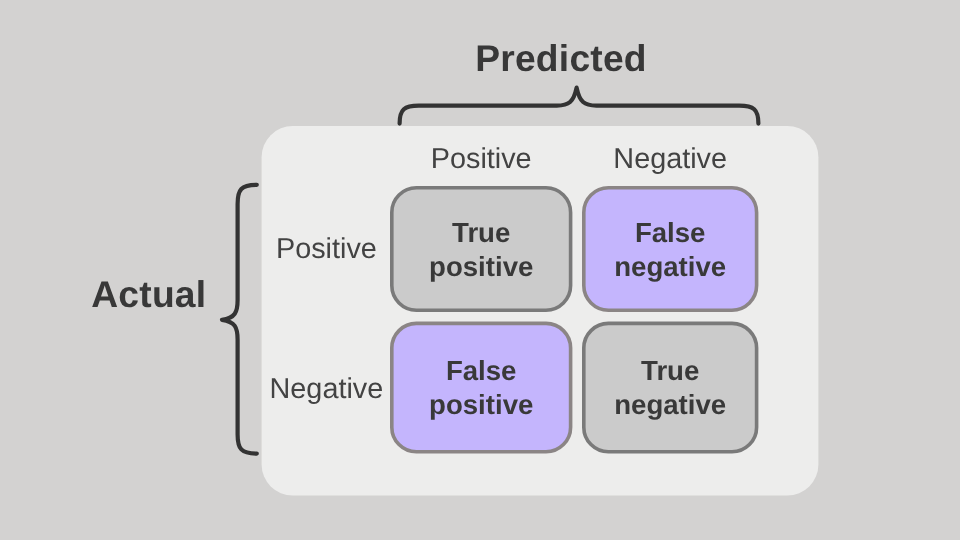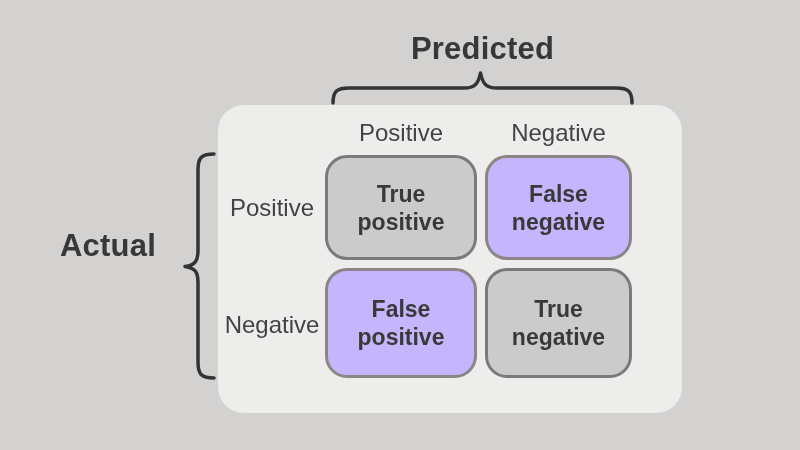--- a/index.html
+++ b/index.html
@@ -25,26 +25,26 @@
   }
   .title {
     position: absolute;
     font-weight: bold;
     font-size: 31px;
     color: #383838;
     text-align: center;
     letter-spacing: 0.2px;
   }
   .title-predicted {
-    left: 333px;
+    left: 318px;
     top: 31px;
     width: 299px;
   }
   .title-actual {
-    left: 52px;
+    left: 68px;
     top: 228px;
     width: 112px;
   }
   .panel {
     position: absolute;
     left: 218px;
     top: 105px;
     width: 464px;
     height: 308px;
     background: #ededec;

